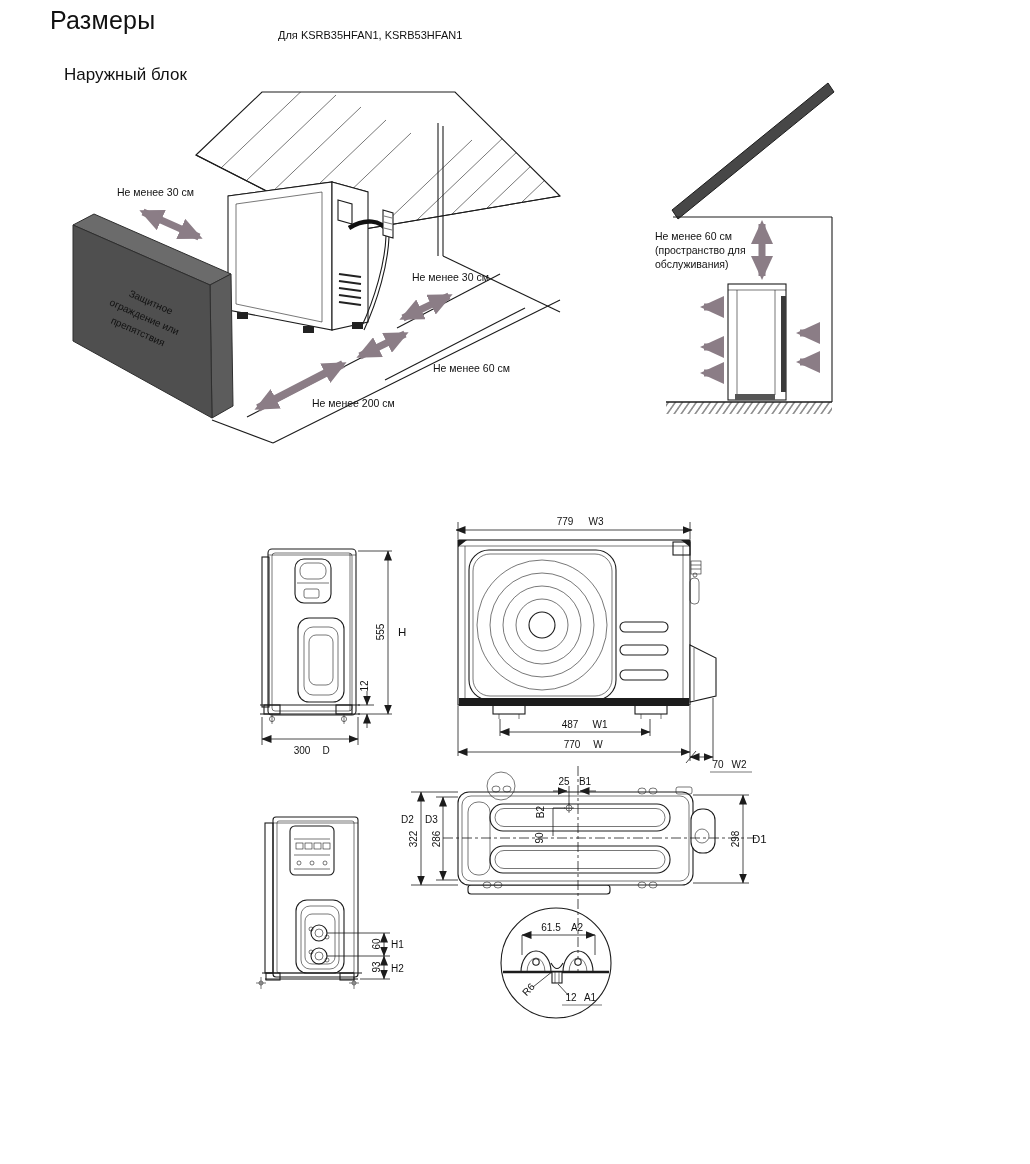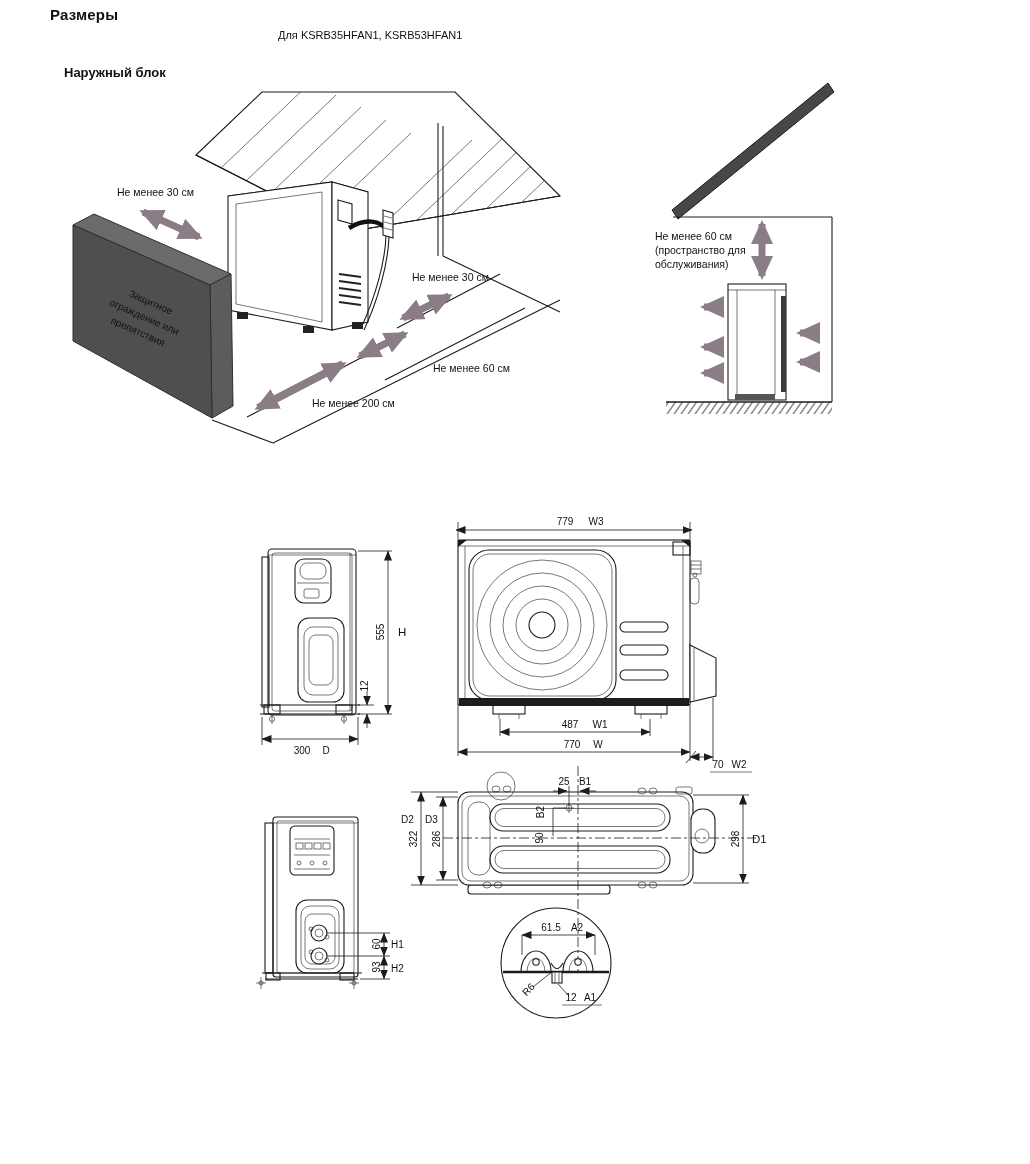--- a/index.html
+++ b/index.html
@@ -1,20 +1,20 @@
 <!DOCTYPE html>
 <html><head>
 <meta charset="utf-8">
 <style>
   html,body{margin:0;padding:0;background:#fff}
   body{width:1030px;height:1164px;position:relative;font-family:"Liberation Sans",sans-serif;color:#111}
   .abs{position:absolute}
-  #title{left:50px;top:6px;font-size:15px;font-weight:bold;letter-spacing:.2px}
+  #title{left:50px;top:6px;font-size:25px;font-weight:normal;letter-spacing:.2px}
   #models{left:278px;top:29px;font-size:11px}
-  #section{left:64px;top:65px;font-size:13px;font-weight:bold}
+  #section{left:64px;top:65px;font-size:17px;font-weight:normal}
   svg{position:absolute;overflow:visible}
   svg text{font-family:"Liberation Sans",sans-serif}
   .t{font-size:10px;fill:#111}
   .t12{font-size:11.5px;fill:#111}
   .tm{text-anchor:middle}
   .lbl{font-size:10.5px;fill:#111}
   .s{stroke:#1c1c1c;fill:none;stroke-width:1.1}
   .sf{stroke:#1c1c1c;fill:#fff;stroke-width:1.1}
   .s2{stroke:#1c1c1c;fill:none;stroke-width:0.6}
   .dim{stroke:#1c1c1c;fill:none;stroke-width:0.8}

